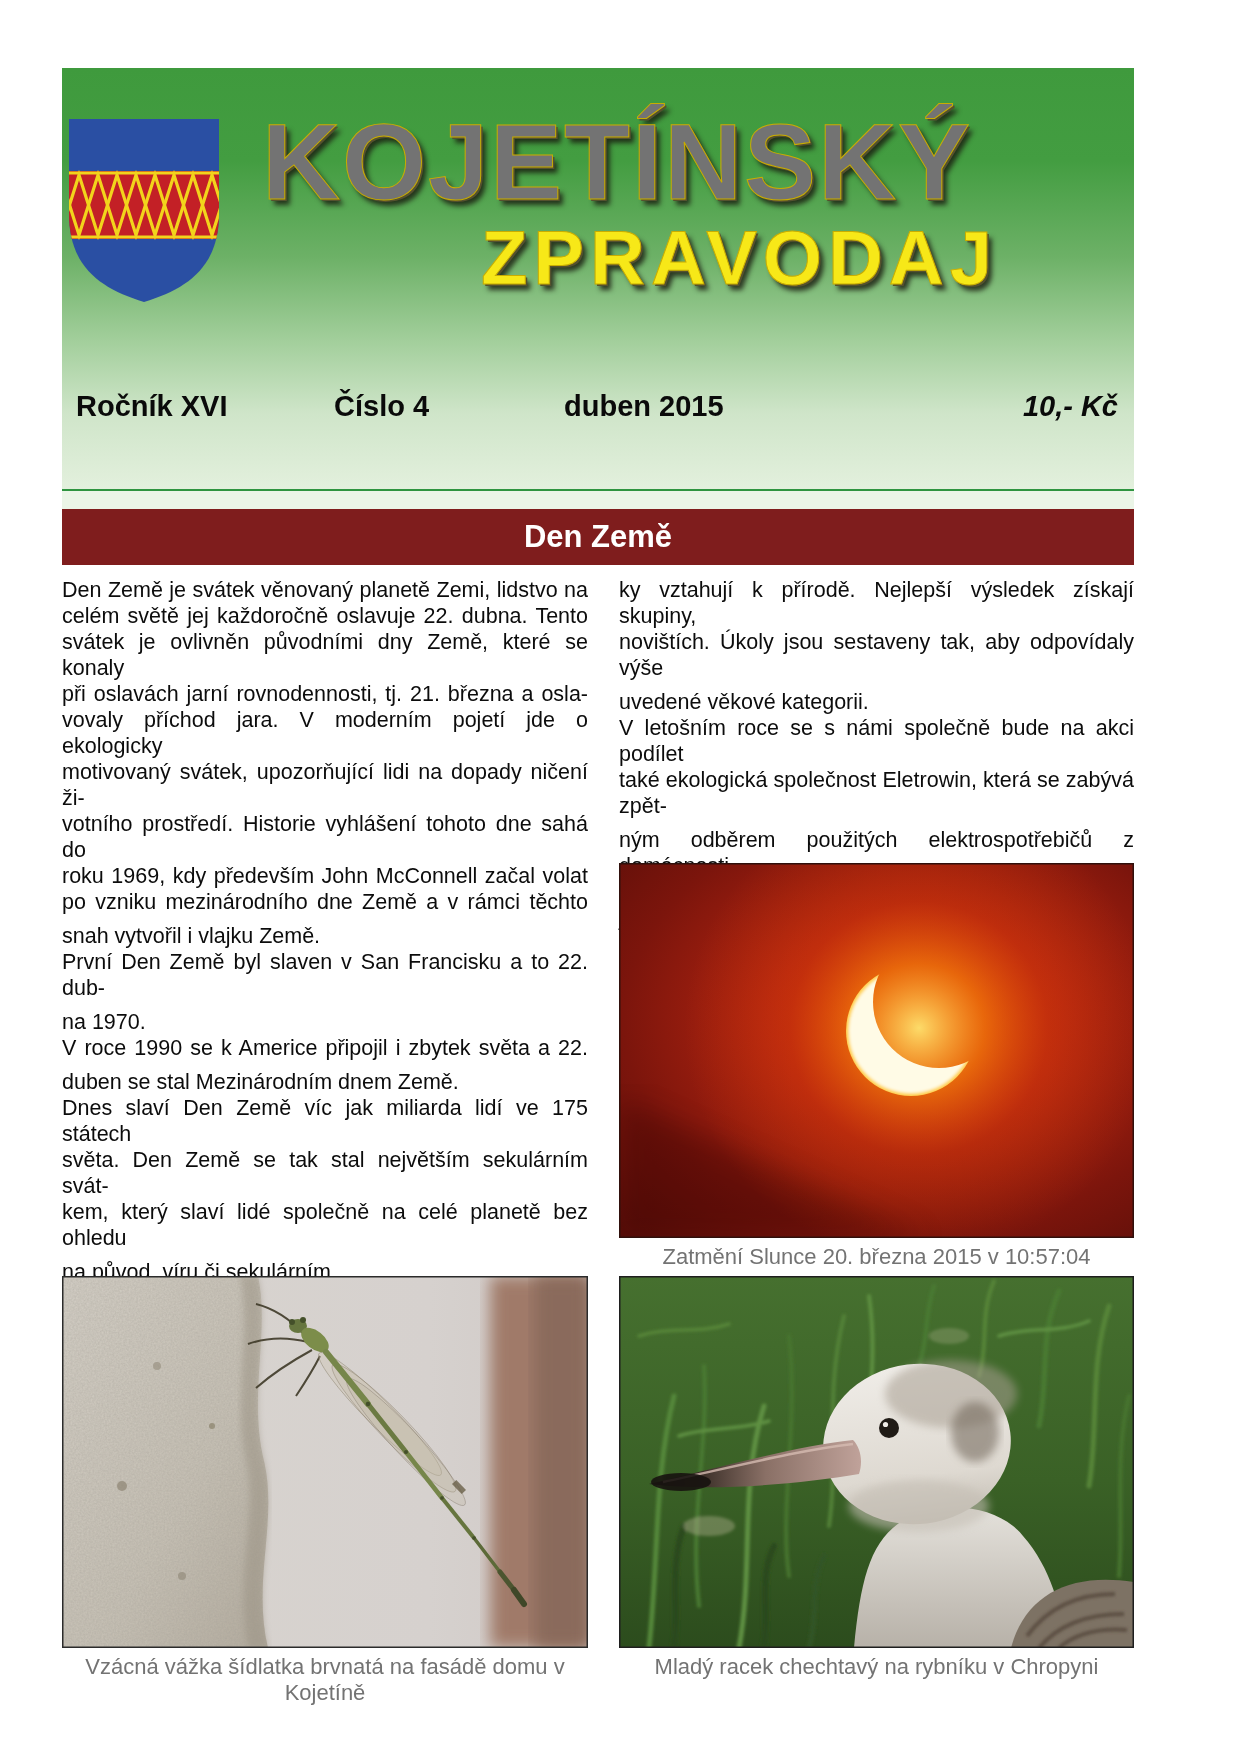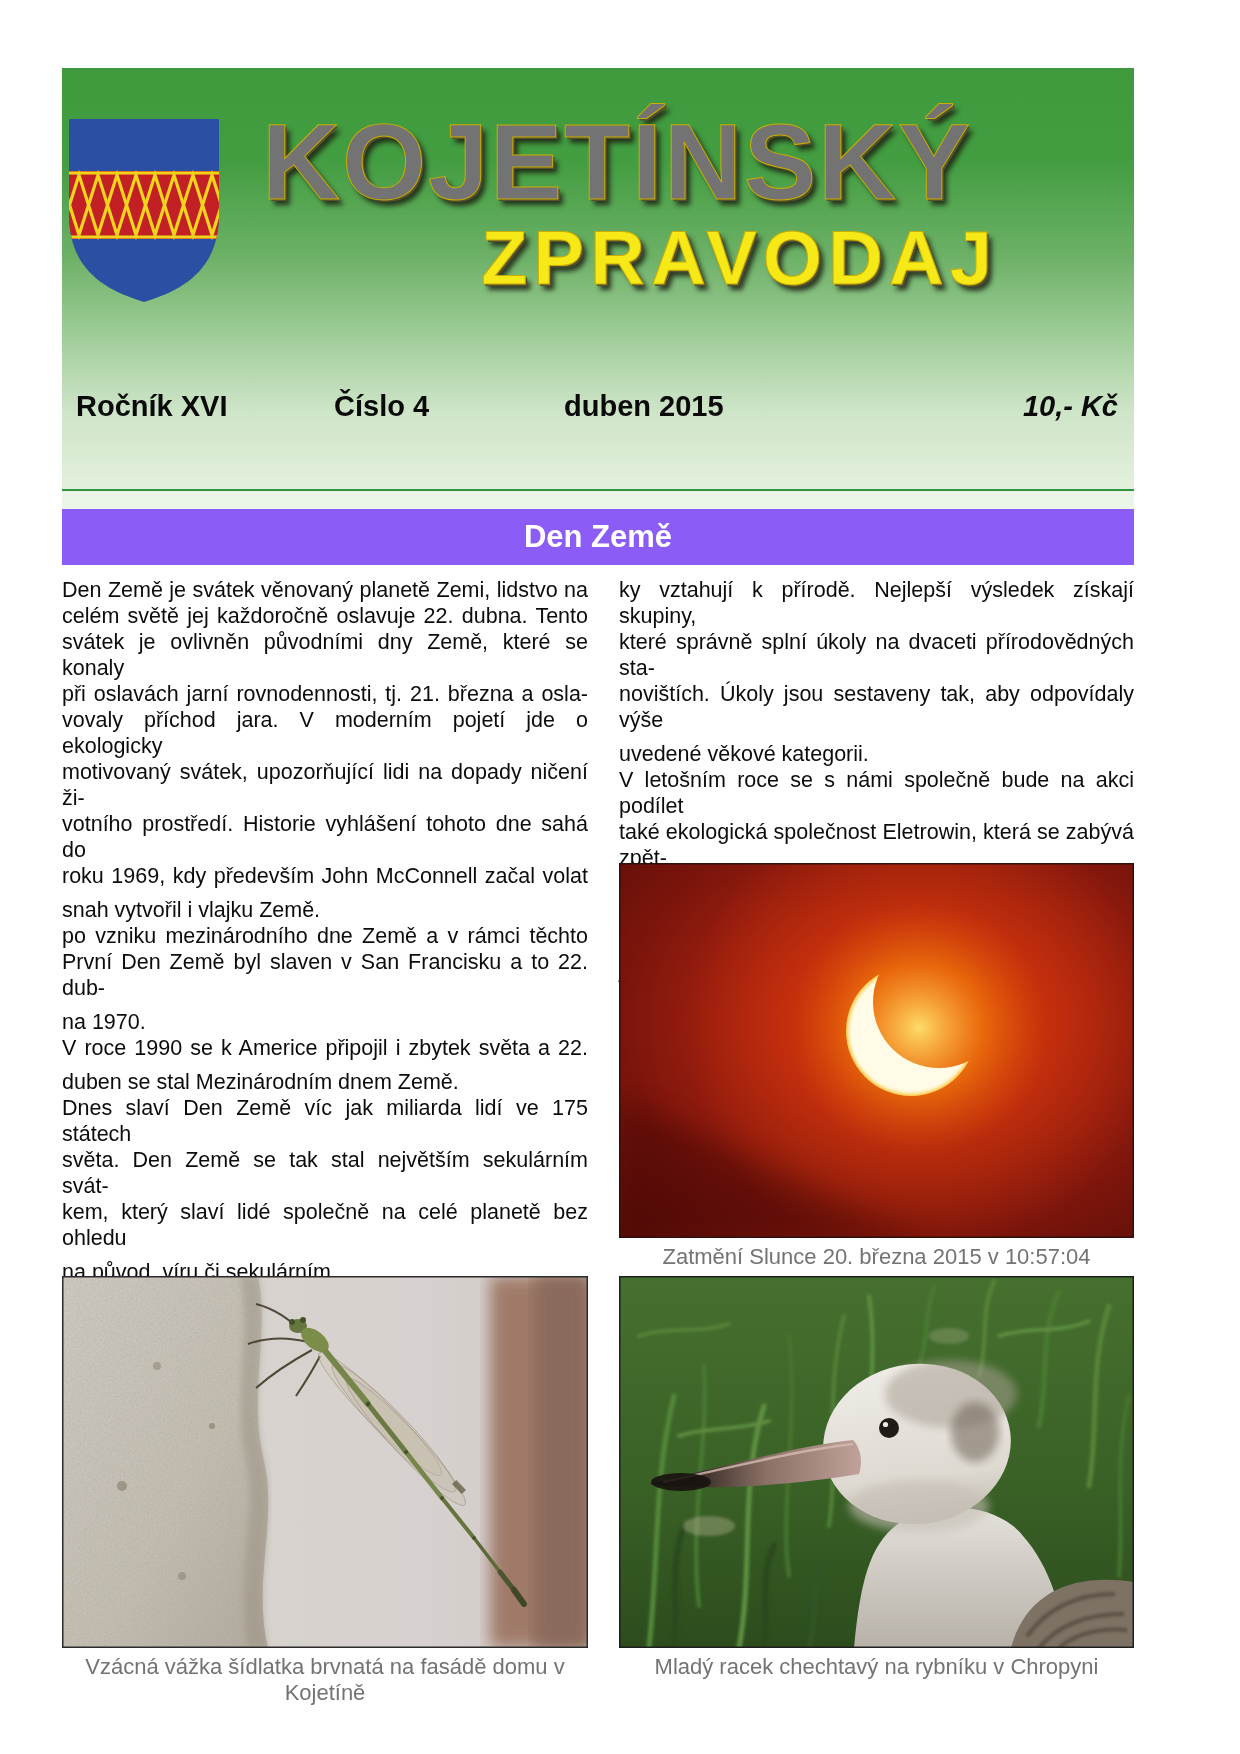--- a/index.html
+++ b/index.html
@@ -17,21 +17,21 @@
       text-shadow:2px 2px 0 #55512e,5px 6px 5px rgba(25,25,15,.8);}
   .title2{position:absolute;right:136px;top:152px;width:700px;text-align:right;
       font-size:76px;font-weight:bold;letter-spacing:6px;color:#f7e818;line-height:1;
       -webkit-text-stroke:1px #c9ad00;
       text-shadow:2px 2px 0 #55512e,5px 6px 5px rgba(25,25,15,.8);}
   #coat{position:absolute;left:6px;top:50px;width:152px;height:185px;}
   .mastrow{position:absolute;left:0;top:322px;right:0;height:40px;font-size:29px;font-weight:bold;color:#0a0a0a;padding-left:24px;}
   .mastrow .mi{position:absolute;top:0;white-space:nowrap;}
   .mi.volume{left:14px;} .mi.issue{left:272px;text-align:right;} .mi.date{left:502px;} .mi.price{right:16px;font-style:italic;}
   
-  #sectionbar{position:absolute;left:62px;top:509px;width:1072px;height:56px;background:#8b5cf6;
+  #sectionbar{position:absolute;left:62px;top:509px;width:1072px;height:56px;background:#7f1d1d;
       display:flex;align-items:center;justify-content:center;}
   #sectionbar span{color:#ffffff;font-size:31px;font-weight:bold;}
   
   .col{position:absolute;top:577px;font-size:21.5px;line-height:26px;color:#0c0c0c;}
   #col-left{left:62px;width:526px;}
   #col-right{left:619px;width:515px;}
   .tline{text-align:justify;text-align-last:justify;white-space:normal;}
   .tline.l{text-align-last:left;margin-top:8px;}
   .tline.r{text-align-last:right;font-style:italic;}
   
@@ -90,43 +90,42 @@
 
   <div class="col" id="col-left">
       <div class="tline j">Den Země je svátek věnovaný planetě Zemi, lidstvo na</div>
       <div class="tline j">celém světě jej každoročně oslavuje 22. dubna. Tento</div>
       <div class="tline j">svátek je ovlivněn původními dny Země, které se konaly</div>
       <div class="tline j">při oslavách jarní rovnodennosti, tj. 21. března a osla-</div>
       <div class="tline j">vovaly příchod jara. V moderním pojetí jde o ekologicky</div>
       <div class="tline j">motivovaný svátek, upozorňující lidi na dopady ničení ži-</div>
       <div class="tline j">votního prostředí. Historie vyhlášení tohoto dne sahá do</div>
       <div class="tline j">roku 1969, kdy především John McConnell začal volat</div>
+      <div class="tline j">po vzniku mezinárodního dne Země a v rámci těchto</div>
       <div class="tline l">snah vytvořil i vlajku Země.</div>
-      <div class="tline j">po vzniku mezinárodního dne Země a v rámci těchto</div>
       <div class="tline j">První Den Země byl slaven v San Francisku a to 22. dub-</div>
       <div class="tline l">na 1970.</div>
       <div class="tline j">V roce 1990 se k Americe připojil i zbytek světa a 22.</div>
       <div class="tline l">duben se stal Mezinárodním dnem Země.</div>
       <div class="tline j">Dnes slaví Den Země víc jak miliarda lidí ve 175 státech</div>
       <div class="tline j">světa. Den Země se tak stal největším sekulárním svát-</div>
       <div class="tline j">kem, který slaví lidé společně na celé planetě bez ohledu</div>
       <div class="tline l">na původ, víru či sekulárním.</div>
       <div class="tline j">Také Dům dětí a mládeže v Kojetíně ve spolupráci</div>
       <div class="tline j">s Městem Kojetín se připojuje každoročně k této vý-</div>
       <div class="tline l">znamné oslavě.</div>
       <div class="tline j">V letošním roce, ve dnech 23. a 24. dubna, proběhne</div>
       <div class="tline j">k příležitosti tohoto svátku přírodovědná soutěž pro žáky</div>
       <div class="tline j">prvních až pátých tříd základních škol. Děti si ve třídách</div>
       <div class="tline j">sestaví pětičlenná družstva, a spolu s organizátory se</div>
       <div class="tline j">vypraví do přírody. Děti čekají na trase kolem rybníka</div>
       <div class="tline j">a v prostorách Střelnice Kojetín úkoly, které se tematic-</div>
     </div>
   <div class="col" id="col-right">
       <div class="tline j">ky vztahují k přírodě. Nejlepší výsledek získají skupiny,</div>
-      <div class="tline j">které správně splní úkoly na dvaceti přírodovědných sta-</div>
       <div class="tline j">novištích. Úkoly jsou sestaveny tak, aby odpovídaly výše</div>
       <div class="tline l">uvedené věkové kategorii.</div>
       <div class="tline j">V letošním roce se s námi společně bude na akci podílet</div>
       <div class="tline j">také ekologická společnost Eletrowin, která se zabývá zpět-</div>
       <div class="tline l">ným odběrem použitých elektrospotřebičů z domácnosti.</div>
       <div class="tline j">Nabídne tak dětem možnost podívat se do zákulisí, jak</div>
       <div class="tline j">se nakládá s elektroodpady, a proč je tak důležité třídění</div>
       <div class="tline l">těchto odpadů.</div>
       <div class="tline r">Jana Hrušáková</div>
     </div>

